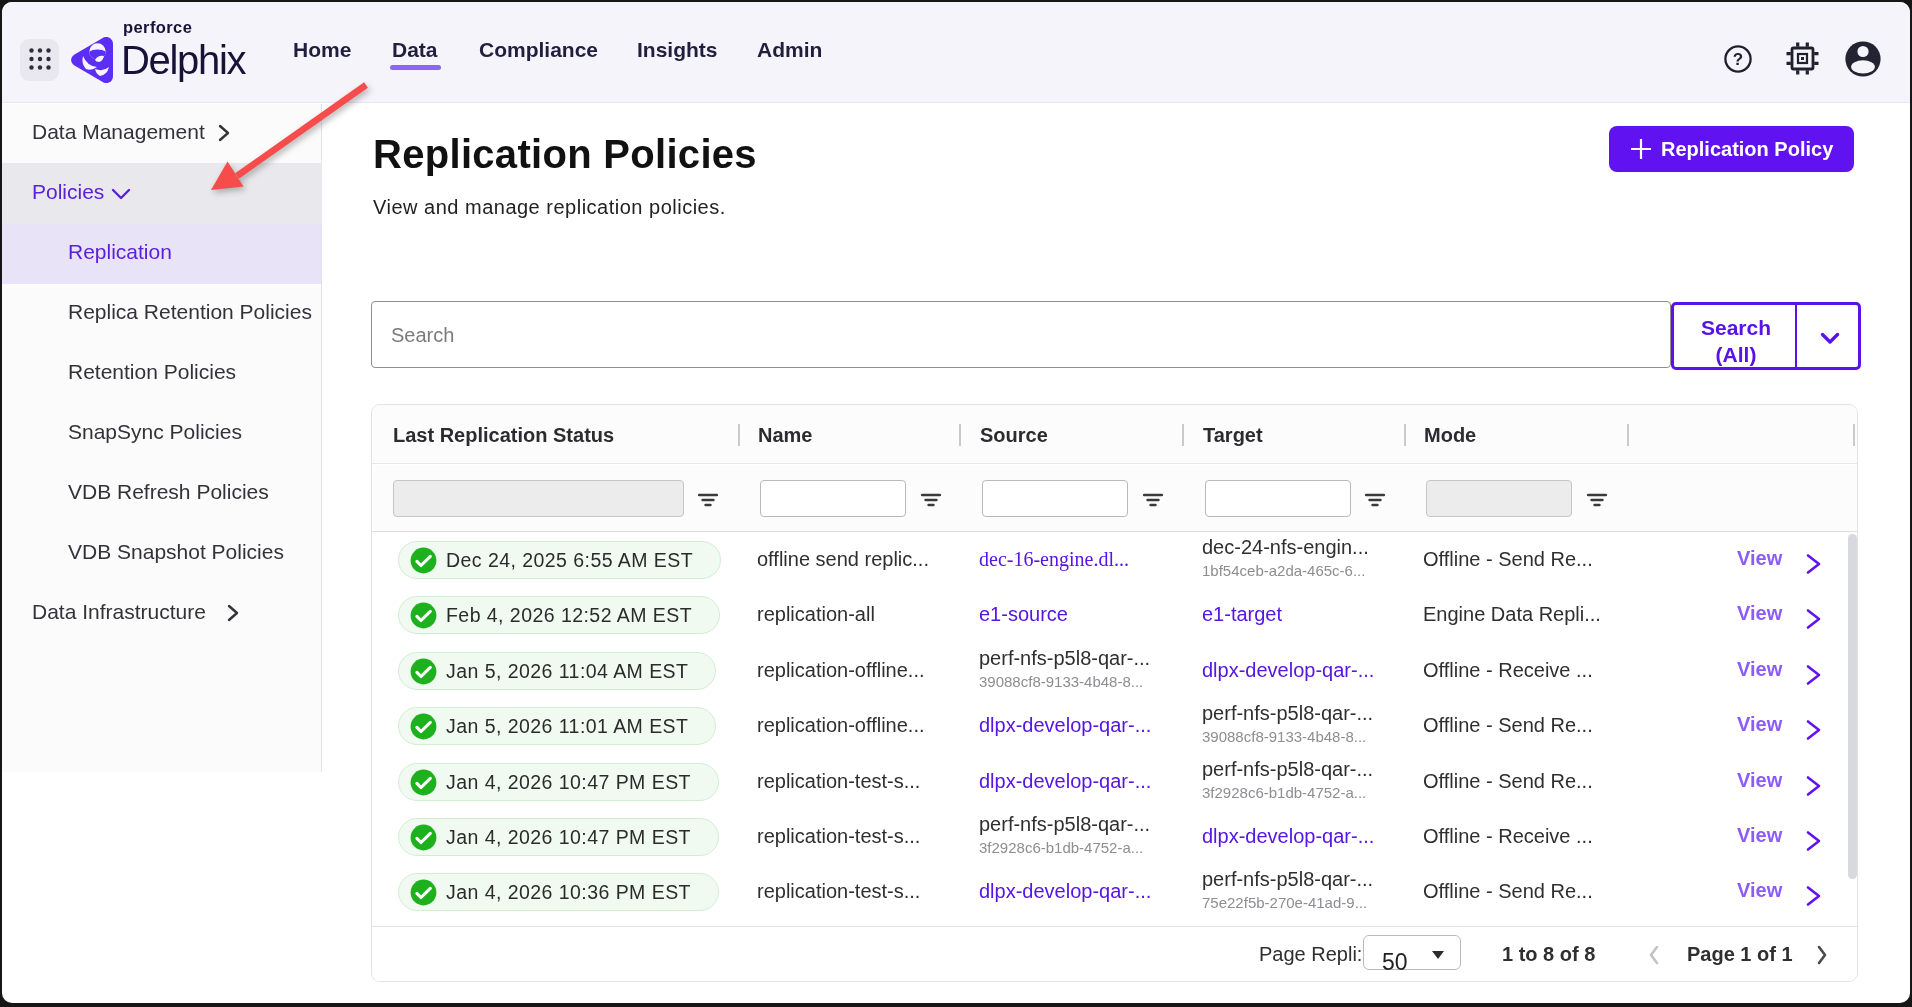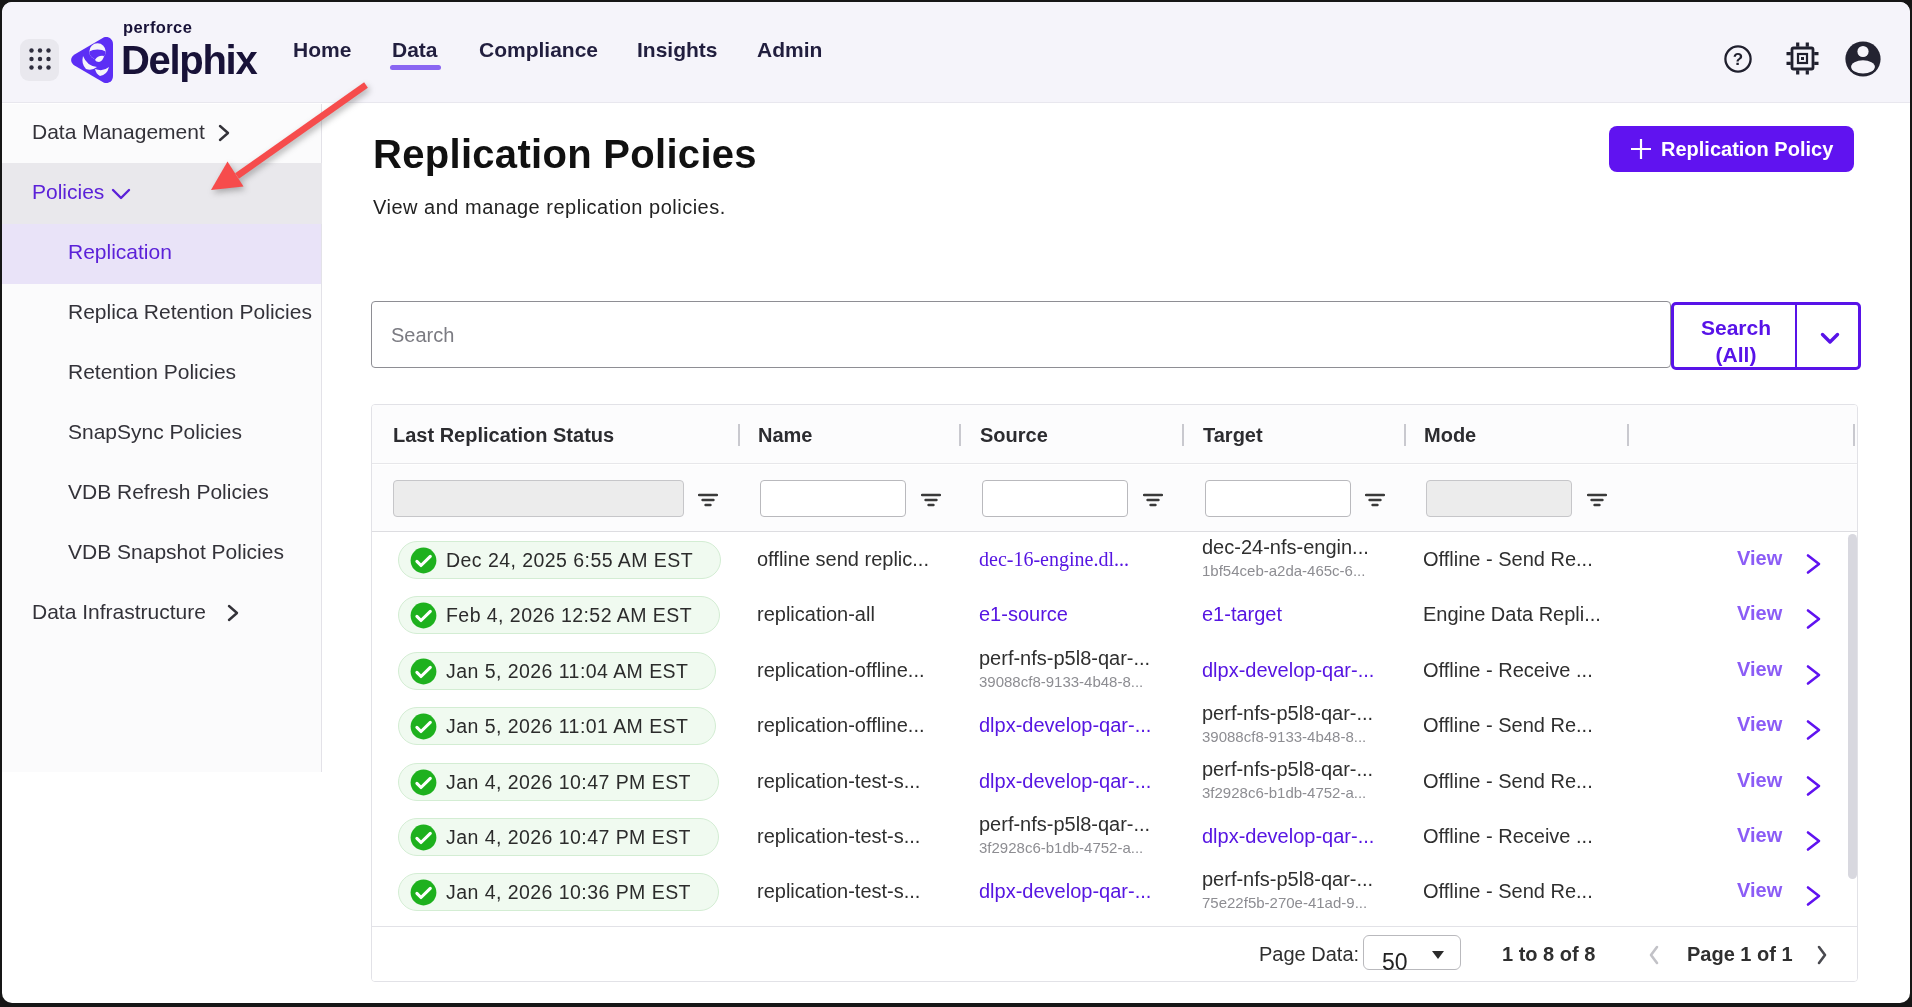--- a/index.html
+++ b/index.html
@@ -6,21 +6,21 @@
   html,body { width:1912px; height:1007px; background:#161616; font-family:"Liberation Sans", sans-serif; }
   .page { position:absolute; left:2px; top:2px; width:1908px; height:1001px; background:#ffffff; border-radius:10px; overflow:hidden; }
   .abs { position:absolute; }
 
   
   .topbar { position:absolute; left:0; top:0; width:1908px; height:101px; background:#f5f4fa; border-bottom:1px solid #e8e7ee; }
   .gridbtn { position:absolute; left:18px; top:37px; width:39px; height:42px; background:#e9e8ee; border-radius:9px; }
   .gridbtn svg { position:absolute; left:8px; top:8px; }
   .logo-mark { position:absolute; left:68px; top:34px; }
   .perforce { position:absolute; left:121px; top:16px; font-size:16.5px; font-weight:700; color:#181238; letter-spacing:0.4px; }
-  .delphix { position:absolute; left:119px; top:36px; font-size:40px; font-weight:700; color:#181238; letter-spacing:-1.3px; }
+  .delphix { position:absolute; left:119px; top:36px; font-size:40px; font-weight:400; color:#181238; letter-spacing:-1.3px; }
   .navitem { position:absolute; top:36px; font-size:21px; font-weight:700; color:#211e3e; }
   .nav-underline { position:absolute; left:388px; top:63px; width:51px; height:5px; background:#8a66f2; border-radius:3px; }
 
   
   .sidebar { position:absolute; left:0; top:102px; width:320px; height:668px; background:#fbfbfc; border-right:1px solid #e3e2e8; }
   .side-item { position:absolute; font-size:21px; color:#333239; }
   .row-policies { position:absolute; left:0; top:59px; width:320px; height:61px; background:#e9e8ec; }
   .row-replication { position:absolute; left:0; top:120px; width:319px; height:60px; background:#e9e3f8; }
   h1.title { position:absolute; left:371px; top:130px; font-size:40px; font-weight:700; color:#111111; letter-spacing:0.3px; }
   .subtitle { position:absolute; left:371px; top:194px; font-size:20px; color:#222222; letter-spacing:0.5px; }
@@ -28,21 +28,21 @@
   .addbtn .plus { position:absolute; left:20px; top:11px; }
   .addbtn .lbl { position:absolute; left:52px; top:12px; font-size:20px; font-weight:700; }
 
   .searchbox { position:absolute; left:369px; top:299px; width:1300px; height:67px; border:1px solid #8e8e94; border-radius:4px; background:#ffffff; }
   .searchbox .ph { position:absolute; left:19px; top:22px; font-size:20px; color:#7b7b82; }
   .searchbtn { position:absolute; left:1669px; top:300px; width:190px; height:68px; border:3px solid #5813e8; border-radius:5px; background:#ffffff; }
   .searchbtn .divider { position:absolute; left:121px; top:0; width:2px; height:62px; background:#5813e8; }
   .searchbtn .t1 { position:absolute; left:0; top:9px; width:124px; text-align:center; font-size:21px; font-weight:700; color:#5813e8; line-height:27px; }
 
   
-  .card { position:absolute; left:369px; top:402px; width:1487px; height:578px; border:1px solid #e2e2e7; border-radius:4px; background:#ffffff; overflow:hidden; }
+  .card { position:absolute; left:369px; top:402px; width:1487px; height:578px; border:1px solid #e2e2e7; border-radius:9px; background:#ffffff; overflow:hidden; }
   
   .thead { position:absolute; left:0; top:0; width:1485px; height:59px; background:#fcfcfd; border-bottom:1px solid #e7e7ea; }
   .th { position:absolute; top:19px; font-size:20px; font-weight:700; color:#2c2c30; }
   .vtick { position:absolute; top:19px; width:2px; height:22px; background:#c9c9cf; }
   .frow { position:absolute; left:0; top:60px; width:1485px; height:67px; background:#fcfcfd; border-bottom:1px solid #dddde1; }
   .finput { position:absolute; top:15px; height:37px; border-radius:4px; }
   .finput.grey { background:#ececec; border:1px solid #c6c6c9; }
   .finput.white { background:#ffffff; border:1px solid #b9b9bd; }
   .ficon { position:absolute; top:28px; }
 
@@ -369,21 +369,21 @@
     <div class="cell dark" style="left:1051px; top:15px;">Offline - Send Re...</div>
     <div class="view">View</div>
     <svg class="vchev" width="17" height="23" viewBox="0 0 17 23">
             <path d="M3 2.5 L14 11 L3 19.5" fill="none" stroke="#6013f0" stroke-width="2.6" stroke-linecap="round" stroke-linejoin="round"></path>
           </svg>
   </div>
     </div>
     <div class="scrollthumb"></div>
 
     <div class="tfoot">
-      <div class="ps-label">Page Data:</div>
+      <div class="ps-label">Page Repli:</div>
       <div class="ps-select">
           <div class="v">50</div>
           <div class="tri"></div>
         </div>
       <div class="count">1 to 8 of 8</div>
       <svg class="abs" style="left:1275px; top:17px;" width="14" height="22" viewBox="0 0 14 22">
           <path d="M10 3 L4 11 L10 19" fill="none" stroke="#c2c2c7" stroke-width="2.6" stroke-linecap="round" stroke-linejoin="round"></path>
         </svg>
       <div class="pagelbl">Page 1 of 1</div>
       <svg class="abs" style="left:1443px; top:17px;" width="14" height="22" viewBox="0 0 14 22">

